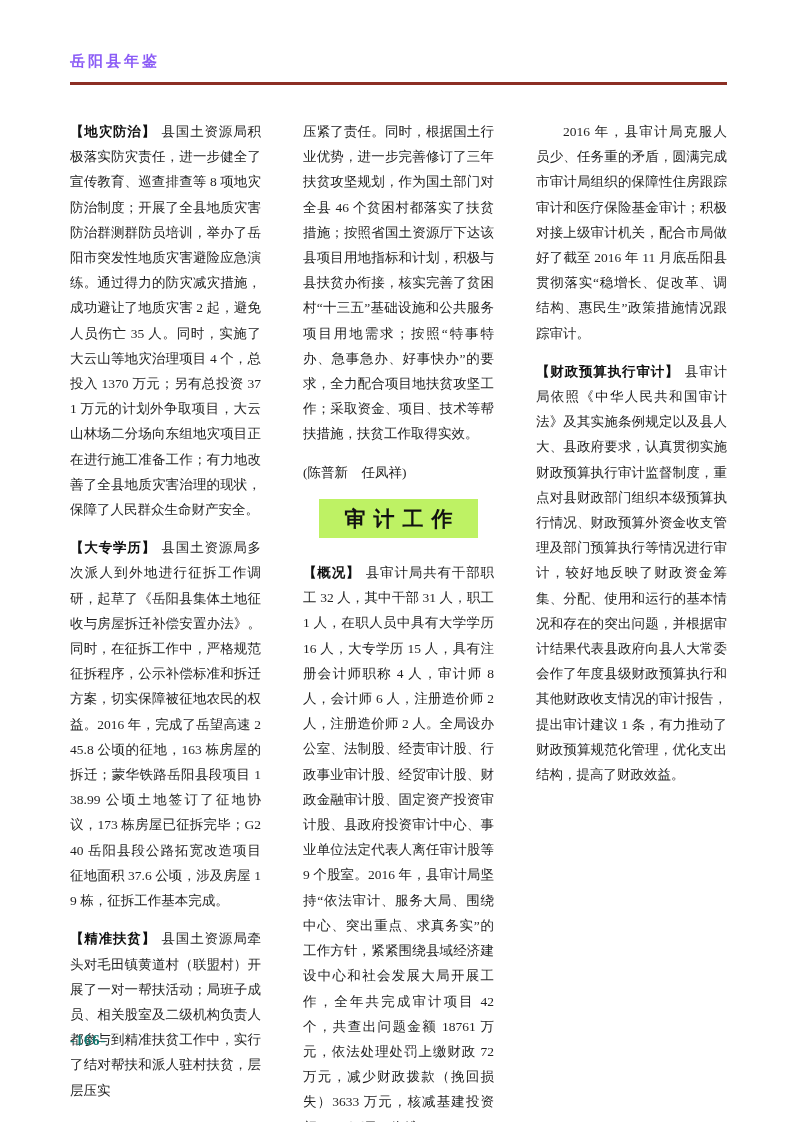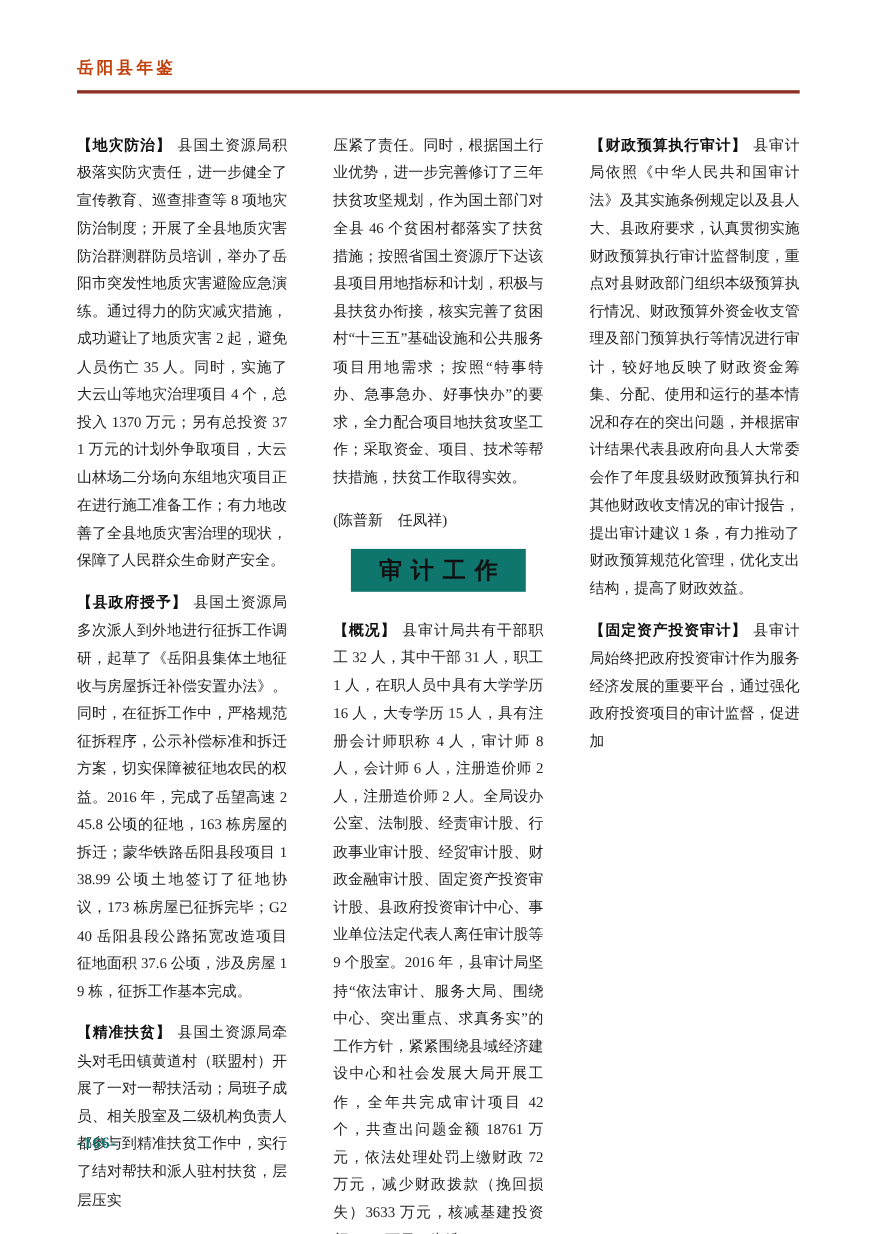--- a/index.html
+++ b/index.html
@@ -20,21 +20,21 @@
   .inner {
     position: absolute;
     left: 70px;
     right: 66px;
     top: 52px;
   }
   .header-title {
     font-size: 15px;
     font-weight: 600;
     letter-spacing: 3px;
-    color: #c2410c;
+    color: #8b5cf6;
   }
   .header-rule {
     margin-top: 11px;
     height: 3px;
     background: #8c2f24;
   }
   .columns {
     display: flex;
     gap: 42px;
     margin-top: 34px;
@@ -57,21 +57,21 @@
     margin-right: 0.4em;
     color: #111111;
   }
   .indent { text-indent: 2em; }
   .signature {
     text-align: left;
     padding-right: 10px;
     margin: 2px 0 10px 0;
   }
   .section-title {
-    background: #0f766e;
+    background: #bef264;
     text-align: center;
     font-weight: bold;
     font-size: 21px;
     letter-spacing: 8px;
     padding: 7px 0 7px 8px;
     margin: 14px 16px 22px 16px;
     font-family: "Liberation Sans", "DejaVu Sans", sans-serif;
     color: #111111;
   }
   .page-number {
@@ -92,33 +92,33 @@
 
     <div>
       <span class="header-title">岳阳县年鉴</span>
       <div class="header-rule"></div>
     </div>
 
     <div class="columns">
 
       <div class="col">
         <p class="entry"><span class="entry-head">【地灾防治】</span><span>县国土资源局积极落实防灾责任，进一步健全了宣传教育、巡查排查等 8 项地灾防治制度；开展了全县地质灾害防治群测群防员培训，举办了岳阳市突发性地质灾害避险应急演练。通过得力的防灾减灾措施，成功避让了地质灾害 2 起，避免人员伤亡 35 人。同时，实施了大云山等地灾治理项目 4 个，总投入 1370 万元；另有总投资 371 万元的计划外争取项目，大云山林场二分场向东组地灾项目正在进行施工准备工作；有力地改善了全县地质灾害治理的现状，保障了人民群众生命财产安全。</span></p>
-        <p class="entry"><span class="entry-head">【县政府授予】</span><span>县国土资源局多次派人到外地进行征拆工作调研，起草了《岳阳县集体土地征收与房屋拆迁补偿安置办法》。同时，在征拆工作中，严格规范征拆程序，公示补偿标准和拆迁方案，切实保障被征地农民的权益。2016 年，完成了岳望高速 245.8 公顷的征地，163 栋房屋的拆迁；蒙华铁路岳阳县段项目 138.99 公顷土地签订了征地协议，173 栋房屋已征拆完毕；G240 岳阳县段公路拓宽改造项目征地面积 37.6 公顷，涉及房屋 19 栋，征拆工作基本完成。</span></p>
+        <p class="entry"><span class="entry-head">【大专学历】</span><span>县国土资源局多次派人到外地进行征拆工作调研，起草了《岳阳县集体土地征收与房屋拆迁补偿安置办法》。同时，在征拆工作中，严格规范征拆程序，公示补偿标准和拆迁方案，切实保障被征地农民的权益。2016 年，完成了岳望高速 245.8 公顷的征地，163 栋房屋的拆迁；蒙华铁路岳阳县段项目 138.99 公顷土地签订了征地协议，173 栋房屋已征拆完毕；G240 岳阳县段公路拓宽改造项目征地面积 37.6 公顷，涉及房屋 19 栋，征拆工作基本完成。</span></p>
         <p class="entry"><span class="entry-head">【精准扶贫】</span><span>县国土资源局牵头对毛田镇黄道村（联盟村）开展了一对一帮扶活动；局班子成员、相关股室及二级机构负责人都参与到精准扶贫工作中，实行了结对帮扶和派人驻村扶贫，层层压实</span></p>
       </div>
 
       <div class="col">
         <p class="entry"><span>压紧了责任。同时，根据国土行业优势，进一步完善修订了三年扶贫攻坚规划，作为国土部门对全县 46 个贫困村都落实了扶贫措施；按照省国土资源厅下达该县项目用地指标和计划，积极与县扶贫办衔接，核实完善了贫困村“十三五”基础设施和公共服务项目用地需求；按照“特事特办、急事急办、好事快办”的要求，全力配合项目地扶贫攻坚工作；采取资金、项目、技术等帮扶措施，扶贫工作取得实效。</span></p>
         <p class="entry signature">(陈普新　任凤祥)</p>
         <div class="section-title">审计工作</div>
         <p class="entry"><span class="entry-head">【概况】</span><span>县审计局共有干部职工 32 人，其中干部 31 人，职工 1 人，在职人员中具有大学学历 16 人，大专学历 15 人，具有注册会计师职称 4 人，审计师 8 人，会计师 6 人，注册造价师 2 人，注册造价师 2 人。全局设办公室、法制股、经责审计股、行政事业审计股、经贸审计股、财政金融审计股、固定资产投资审计股、县政府投资审计中心、事业单位法定代表人离任审计股等 9 个股室。2016 年，县审计局坚持“依法审计、服务大局、围绕中心、突出重点、求真务实”的工作方针，紧紧围绕县域经济建设中心和社会发展大局开展工作，全年共完成审计项目 42 个，共查出问题金额 18761 万元，依法处理处罚上缴财政 72 万元，减少财政拨款（挽回损失）3633 万元，核减基建投资额 3913 万元。为维</span></p>
       </div>
 
       <div class="col">
+        <p class="entry indent"><span>2016 年，县审计局克服人员少、任务重的矛盾，圆满完成市审计局组织的保障性住房跟踪审计和医疗保险基金审计；积极对接上级审计机关，配合市局做好了截至 2016 年 11 月底岳阳县贯彻落实“稳增长、促改革、调结构、惠民生”政策措施情况跟踪审计。</span></p>
         <p class="entry"><span class="entry-head">【财政预算执行审计】</span><span>县审计局依照《中华人民共和国审计法》及其实施条例规定以及县人大、县政府要求，认真贯彻实施财政预算执行审计监督制度，重点对县财政部门组织本级预算执行情况、财政预算外资金收支管理及部门预算执行等情况进行审计，较好地反映了财政资金筹集、分配、使用和运行的基本情况和存在的突出问题，并根据审计结果代表县政府向县人大常委会作了年度县级财政预算执行和其他财政收支情况的审计报告，提出审计建议 1 条，有力推动了财政预算规范化管理，优化支出结构，提高了财政效益。</span></p>
-        <p class="entry"><span class="entry-head">【固定资产投资审计】</span><span>县审计局始终把政府投资审计作为服务经济发展的重要平台，通过强化政府投资项目的审计监督，促进加</span></p>
       </div>
 
     </div>
   </div>
 
   <div class="page-number">-166-</div>
 </div>
 
 </body></html>

